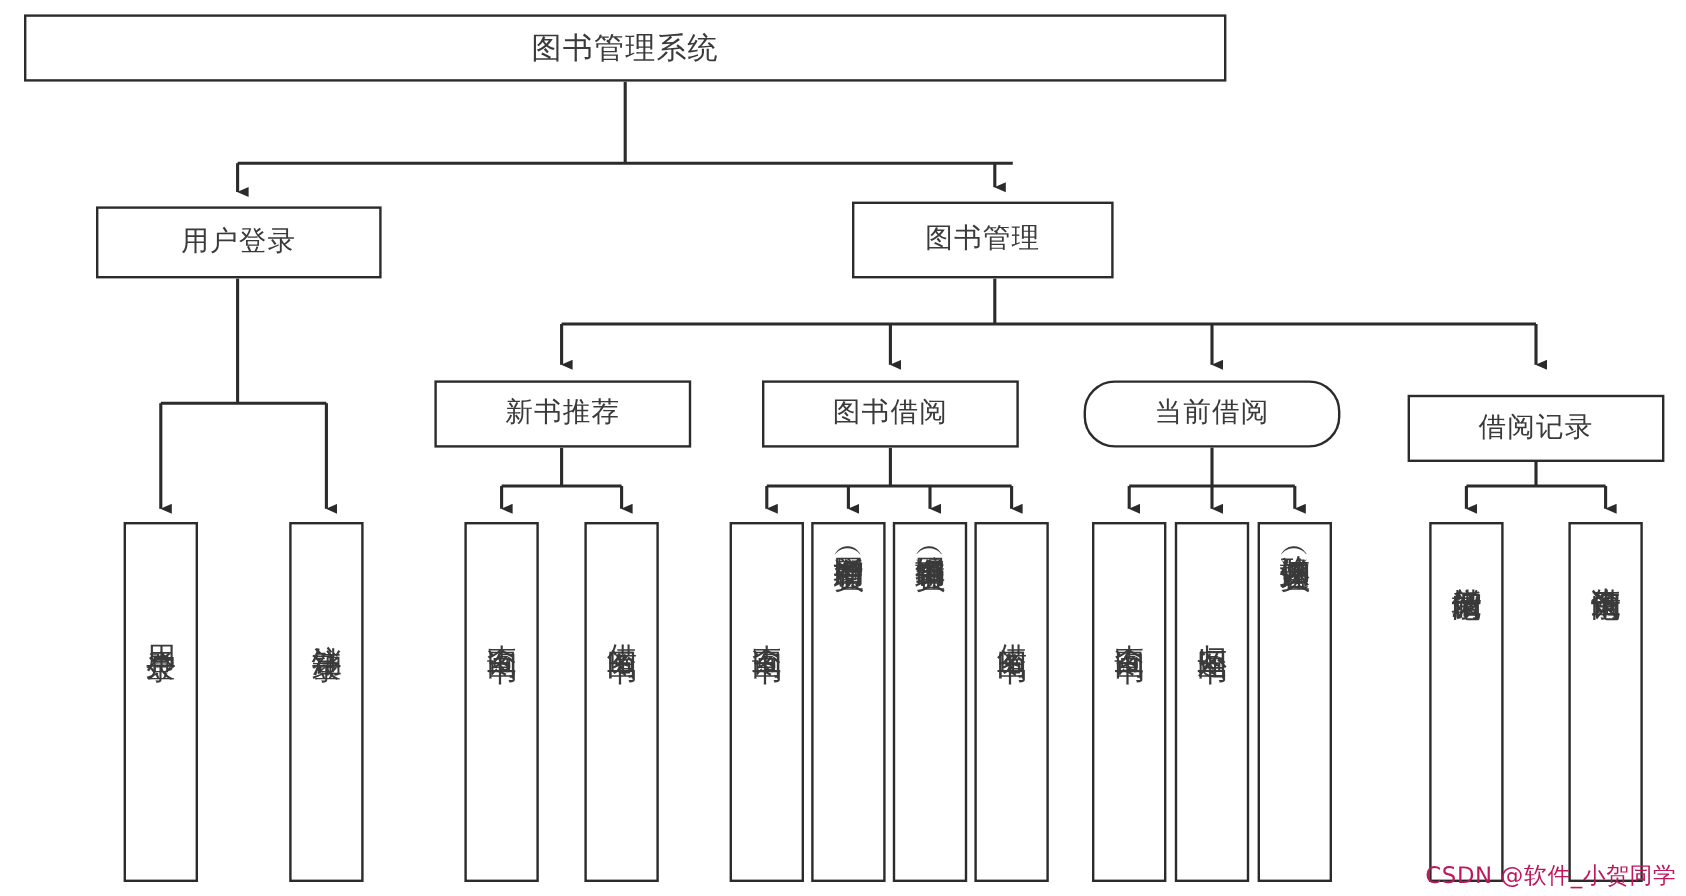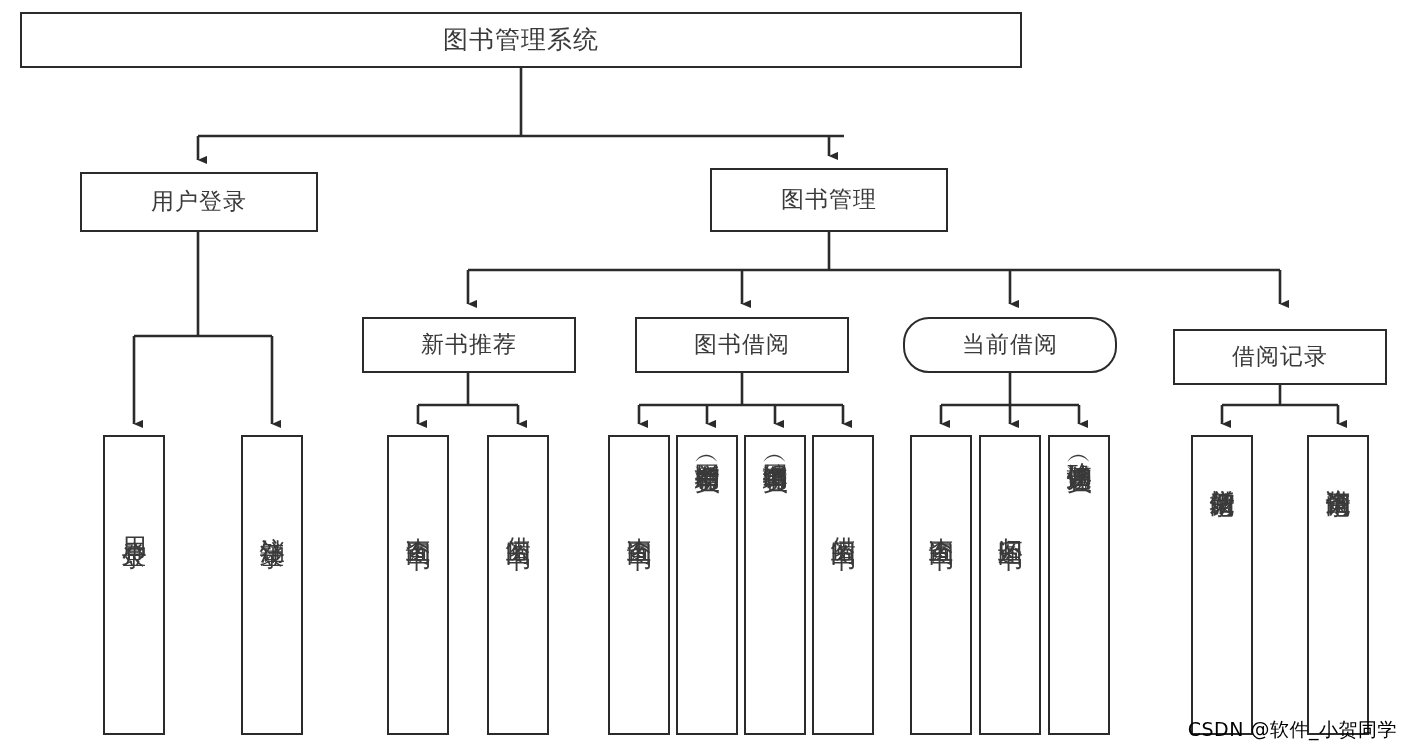--- a/index.html
+++ b/index.html
@@ -61,21 +61,21 @@
     letter-spacing: 1px;
   }
   #root-title .node-label {
     font-size: 25px;
   }
   .watermark {
     position: absolute;
     right: 8px;
     bottom: 4px;
     font-size: 19px;
-    color: #000000;
+    color: #be185d;
     letter-spacing: 0.5px;
     white-space: nowrap;
     user-select: none;
   }
 </style>
 </head>
 <body>
 
 <div id="diagram-root">
 
@@ -141,21 +141,21 @@
     </g>
   </svg>
 
   <div class="node-box horizontal" id="root-title" style="left:20px; top:12px; width:1002px; height:56px;">
     <span class="node-label">图书管理系统</span>
   </div>
 
   <div class="node-box horizontal" style="left:80px; top:172px; width:238px; height:60px;">
     <span class="node-label">用户登录</span>
   </div>
-  <div class="node-box horizontal" style="left:710px; top:168px; width:238px; height:64px;">
+  <div class="node-box horizontal" style="left:710px; top:168px; width:218px; height:64px;">
     <span class="node-label">图书管理</span>
   </div>
 
   <div class="node-box horizontal" style="left:635px; top:317px; width:214px; height:56px;">
     <span class="node-label">图书借阅</span>
   </div>
   <div class="node-box horizontal" style="left:362px; top:317px; width:214px; height:56px;">
     <span class="node-label">新书推荐</span>
   </div>
   <div class="node-box horizontal" style="left:903px; top:317px; width:214px; height:56px;border-radius:26px;">

